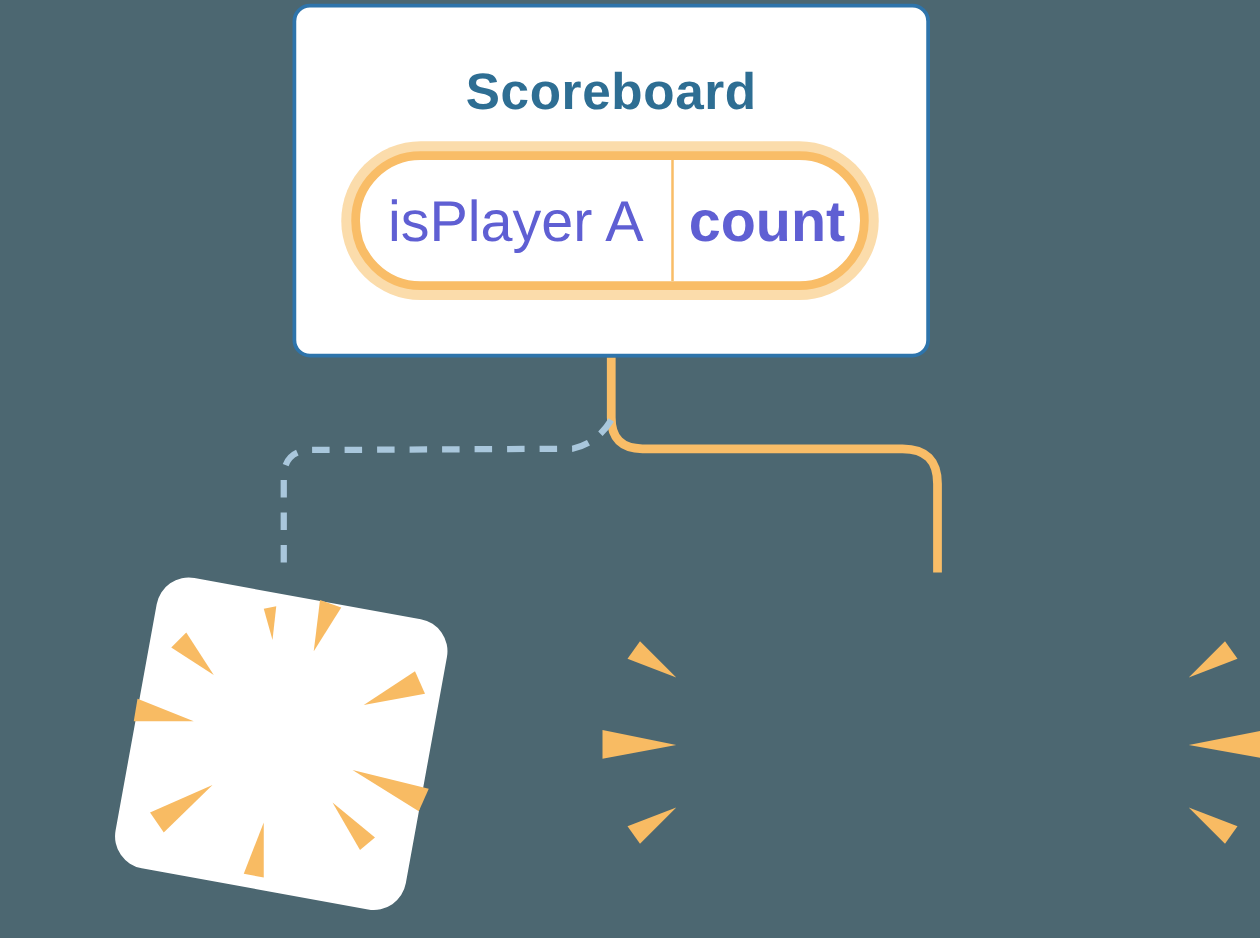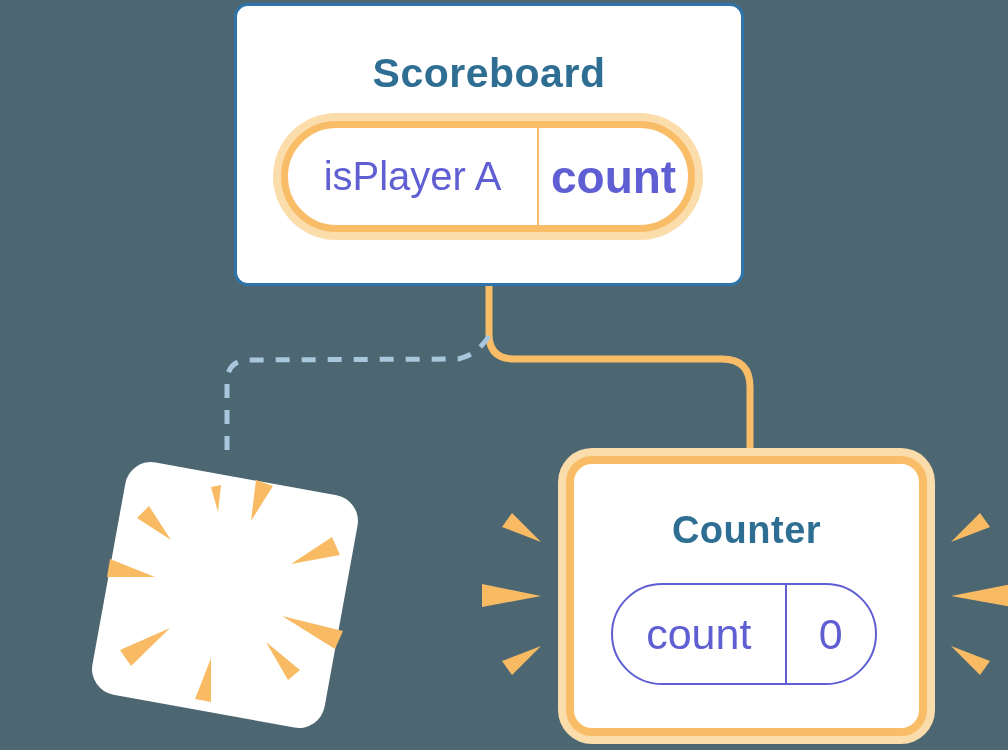--- a/index.html
+++ b/index.html
@@ -62,21 +62,21 @@
     border:7px solid var(--orange);
     border-radius:58px;
     box-shadow:0 0 0 8px var(--orange-halo);
     display:flex;
     overflow:hidden;
   }
   .scoreboard-pill .pill-key{
     flex:0 0 62.3%;
     display:flex;align-items:center;justify-content:center;
     border-right:2px solid var(--orange);
-    font-size:40px;
+    font-size:46px;
     color:var(--purple);
   }
   .scoreboard-pill .pill-value{
     flex:1 1 auto;
     display:flex;align-items:center;justify-content:center;
     font-size:46px;
     font-weight:700;
     color:var(--purple);
   }
 
@@ -171,21 +171,14 @@
   </svg>
 
   <div class="scoreboard-card">
     <div class="scoreboard-title">Scoreboard</div>
     <div class="scoreboard-pill">
       <div class="pill-key">isPlayer A</div>
       <div class="pill-value">count</div>
     </div>
   </div>
 
-  <div class="counter-card">
-    <div class="counter-title">Counter</div>
-    <div class="counter-pill">
-      <div class="pill-key">count</div>
-      <div class="pill-value">0</div>
-    </div>
-  </div>
 
 </div>
 
 </body></html>

